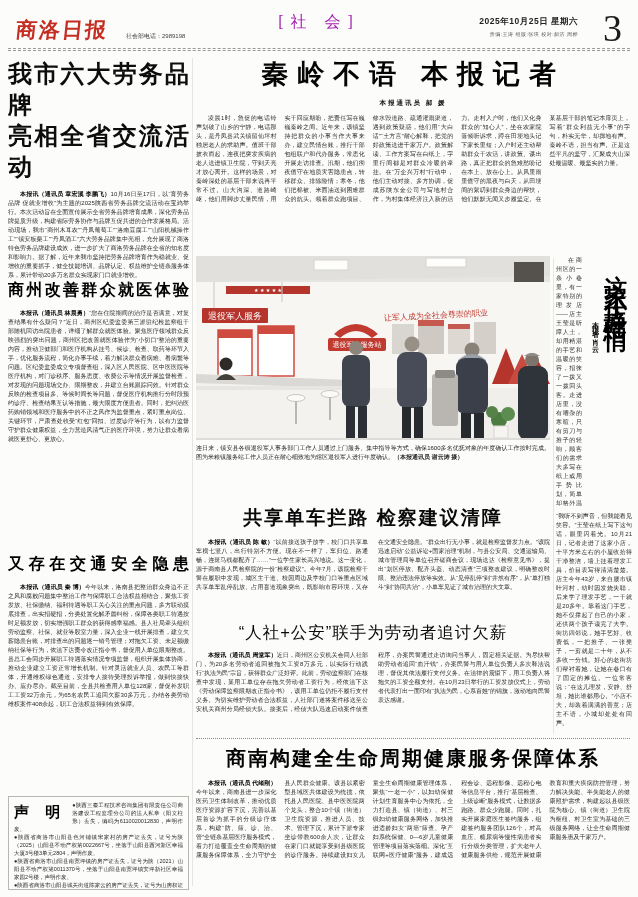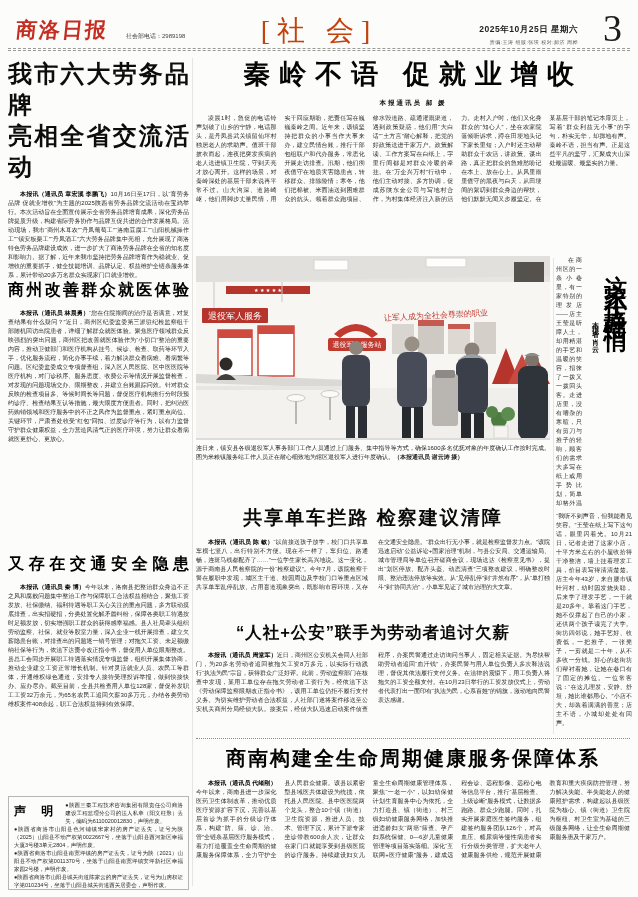--- a/index.html
+++ b/index.html
@@ -9,23 +9,23 @@
     position:relative; width:638px; height:897px; margin:0 auto;
     background:#fcfcfa; overflow:hidden; color:#222;
   }
   
   #masthead { position:absolute; left:8px; right:8px; top:6px; height:40px; }
   .logo { position:absolute; left:8px; top:10px; font-size:21px; font-weight:900;
           color:#c42e22; transform:skewX(-6deg); letter-spacing:2px;
           font-family:"Liberation Serif", serif; }
   .dept-phone { position:absolute; left:118px; top:26px; font-size:6px; color:#444; }
   .section-title { position:absolute; left:0; right:0; top:6px; text-align:center;
-          font-size:28px; letter-spacing:7px; color:#c2410c;
+          font-size:16px; letter-spacing:7px; color:#a21caf;
           font-family:"Liberation Serif", serif; }
-  .dateblock { position:absolute; right:52px; top:18px; text-align:right;margin-left:18px; }
+  .dateblock { position:absolute; right:52px; top:10px; text-align:right;margin-left:18px; }
   .dateline { font-size:8.5px; color:#222; font-weight:bold; letter-spacing:.5px; }
   .credits  { font-size:5px; color:#555; margin-top:3px; letter-spacing:.5px; }
   .pagenum  { position:absolute; right:8px; top:0px; font-size:38px; color:#1c1c1c;
           font-family:"Liberation Serif", serif; font-weight:400; }
   .rule-double { position:absolute; left:8px; right:8px; top:48px; height:3px;
           border-top:1px dashed #9a9a96; border-bottom:1px dashed #9a9a96; }
   
   .body-text { font-size:6px; line-height:9px; color:#2a2a2a; text-align:justify;
           overflow:hidden; }
   .body-text b { color:#000; }
@@ -34,42 +34,42 @@
   
   .lhead-big { font-size:24px; font-weight:900; color:#0d0d0d; line-height:31px;
           text-align:justify; text-align-last:justify; overflow:hidden; }
   .lhead { font-size:16px; font-weight:900; color:#000000; text-align:justify;
           text-align-last:justify; overflow:hidden; }
   #art-labor   { position:absolute; left:8px;  top:58px;  width:181px; }
   #art-shangzhou{ position:absolute; left:8px; top:280px; width:181px; }
   #art-luonan  { position:absolute; left:8px;  top:554px; width:181px; }
   #stmt-box { position:absolute; left:8px; top:796px; width:181px; height:94px;
           border:1px solid #b7b7b2; padding:4px 5px; overflow:hidden; }
-  .stmt-title { float:left; font-size:12px; font-weight:900; letter-spacing:6px;
+  .stmt-title { float:left; font-size:15px; font-weight:900; letter-spacing:6px;
           margin:2px 6px 2px 0; color:#000; }
   .stmt-item { font-size:5.5px; line-height:8px; color:#2a2a2a; text-align:justify; }
   
   #art-qinling { position:absolute; left:196px; top:56px; width:434px; }
   .qhead { text-align:center; font-size:27px; font-weight:900; letter-spacing:9px;
           color:#050505; font-family:"Liberation Serif", serif; }
   .qbyline { text-align:center; font-size:6.5px; font-weight:bold; color:#111;
           margin:7px 0 6px 0; letter-spacing:2px; }
   .qbody { column-count:5; column-gap:8px; height:138px; }
   
   #photo-wrap { position:absolute; left:196px; top:256px; width:354px; height:184px;
           overflow:hidden; background:#efede9; }
   #caption { position:absolute; left:196px; top:444px; width:354px; }
   .cap-text { font-size:6px; line-height:9px; color:#1e1e1e; text-align:justify; }
   
   #art-bike { position:absolute; left:196px; top:505px; width:354px; }
   .chead { text-align:center; font-size:19px; font-weight:900; letter-spacing:2px;
           color:#0a0a0a; }
   .cols2 { column-count:2; column-gap:10px; height:74px; margin-top:7px; }
   #art-wage { position:absolute; left:196px; top:622px; width:354px; }
-  .chead-sm { text-align:center; font-size:16.5px; font-weight:700; letter-spacing:1px;
+  .chead-sm { text-align:center; font-size:16.5px; font-weight:400; letter-spacing:1px;
           color:#0a0a0a; }
   
   #art-shop { position:absolute; left:556px; top:256px; width:76px; height:482px; }
   .shop-top { display:flex; height:252px; }
   .shop-intro { width:26px; font-size:6px; line-height:9px; text-align:justify;
           color:#2a2a2a; overflow:hidden; }
   .shop-byline { writing-mode:vertical-rl; font-size:7px; font-weight:bold;
           letter-spacing:3px; color:#111; width:18px; padding-top:60px; }
   .shop-title { writing-mode:vertical-rl; font-size:23px; font-weight:900;
           letter-spacing:9px; color:#000; width:32px; }
@@ -123,21 +123,21 @@
     <div class="stmt-title">声  明</div>
     <div>
         <div class="stmt-item">●陕西三秦工程技术咨询集团有限责任公司商洛建设工程监理分公司的法人私章（阳文柱形）丢失，编码为6110020012830，声明作废。</div>
         <div class="stmt-item">●陕西省商洛市山阳县色河铺镇宋家村的房产证丢失，证号为陕（2025）山阳县不动产权第0022667号，坐落于山阳县西河新区幸福大厦3号楼3单元2804，声明作废。</div>
         <div class="stmt-item">●陕西省商洛市山阳县南宽坪镇的房产证丢失，证号为陕（2021）山阳县不动产权第0011370号，坐落于山阳县南宽坪镇安坪新社区幸福家园2号楼，声明作废。</div>
         <div class="stmt-item">●陕西省商洛市山阳县城关街道陈家云的房产证丢失，证号为山房权证字第010234号，坐落于山阳县城关街道西关居委会，声明作废。</div>
       </div>
   </div>
 
   <div id="art-qinling">
-    <div class="qhead">秦岭不语  促就业增收</div>
+    <div class="qhead">秦岭不语  本报记者</div>
     <div class="qbyline">本报通讯员  郝  媛</div>
     <div class="qbody body-text indent">凌晨1时，急促的电话铃声划破了山乡的宁静，电话那头，是丹凤县武关镇留仙坪村独居老人的求助声。值班干部披衣而起，连夜把突发疾病的老人送进镇卫生院，守到天亮才放心离开。这样的场景，对秦岭深处的基层干部来说再平常不过。山大沟深、道路崎岖，他们用脚步丈量民情，用实干回应期盼，把责任写在巍巍秦岭之间。近年来，该镇坚持把群众的小事当作大事来办，建立民情台账，推行干部包组联户和代办服务，常态化开展走访排查。汛期，他们彻夜值守在地质灾害隐患点，转移群众、排除险情；寒冬，他们把棉被、米面油送到困难群众的炕头。领着群众跑项目、修水毁道路、疏通灌溉渠道，遇到政策疑惑，他们用“大白话”“土方言”耐心解释，把党的好政策送进千家万户。政策解读、工作方案写在白纸上，字里行间都是对群众冷暖的牵挂。在“万企兴万村”行动中，他们主动对接、多方协调，促成苏陕东金公司与写地村合作，为村集体经济注入新的活力。走村入户时，他们又化身群众的“知心人”，坐在农家院落倾听诉求，蹲在田埂地头记下家长里短；入户时还主动帮助群众干农活，讲政策、谋出路，真正把群众的急难愁盼记在本上、放在心上。从风里雨里值守的黑夜与白天，从田埂间的絮叨到群众身边的帮扶，他们默默无闻又步履坚定。在某基层干部的笔记本扉页上，写着“群众利益无小事”的字句，朴实无华，却掷地有声。秦岭不语，担当有声。正是这些平凡的坚守，汇聚成大山深处最温暖、最坚实的力量。</div>
   </div>
 
   <div id="photo-wrap">
     <svg width="354" height="184" viewBox="0 0 354 184">
 
       <rect x="0" y="0" width="354" height="184" fill="#f1efeb"></rect>
       <rect x="0" y="0" width="354" height="26" fill="#e7e5e1"></rect>
       <polygon points="0,26 354,20 354,0 0,0" fill="#e2e0dc"></polygon>

